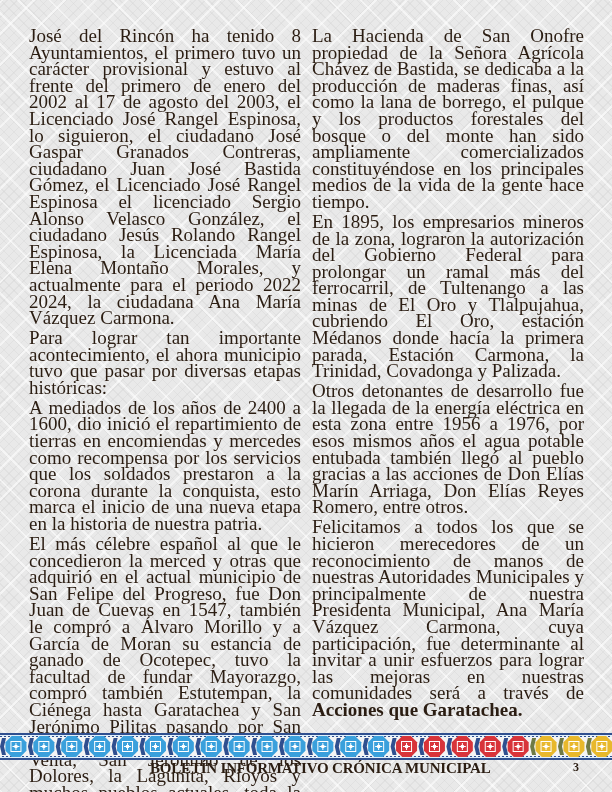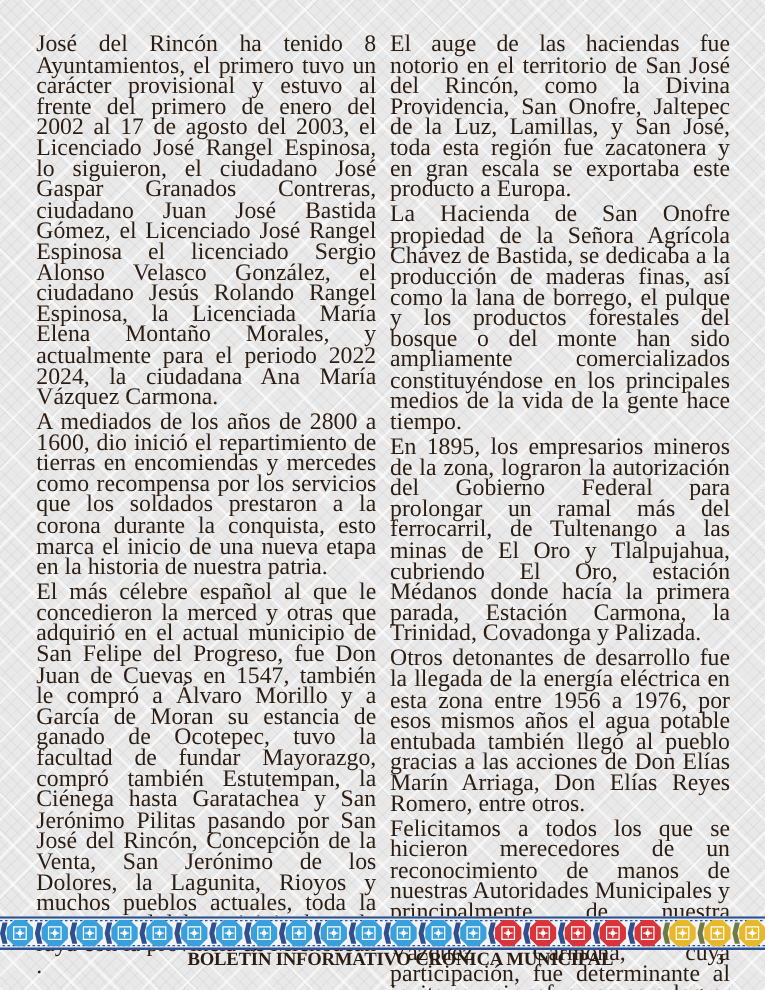--- a/index.html
+++ b/index.html
@@ -41,26 +41,26 @@
       position: absolute; left: 573px; top: 760px;
       font-family: "Liberation Serif", "DejaVu Serif", serif;
       font-weight: bold; font-size: 12px; color: #2b1d12;
     }
   </style>
 </head>
 <body>
 
 <div class="column col-left">
   <p>José del Rincón ha tenido 8 Ayuntamientos, el primero tuvo un carácter provisional y estuvo al frente del primero de enero del 2002 al 17 de agosto del 2003, el Licenciado José Rangel Espinosa, lo siguieron, el ciudadano José Gaspar Granados Contreras, ciudadano Juan José Bastida Gómez, el Licenciado José Rangel Espinosa el licenciado Sergio Alonso Velasco González, el ciudadano Jesús Rolando Rangel Espinosa, la Licenciada María Elena Montaño Morales, y actualmente para el periodo 2022 2024, la ciudadana Ana María Vázquez Carmona.</p>
-  <p>A mediados de los años de 2800 a 1600, dio inició el repartimiento de tierras en encomiendas y mercedes como recompensa por los servicios que los soldados prestaron a la corona durante la conquista, esto marca el inicio de una nueva etapa en la historia de nuestra patria.</p>
+  <p>Para lograr tan importante acontecimiento, el ahora municipio tuvo que pasar por diversas etapas históricas:</p>
+  <p>A mediados de los años de 2400 a 1600, dio inició el repartimiento de tierras en encomiendas y mercedes como recompensa por los servicios que los soldados prestaron a la corona durante la conquista, esto marca el inicio de una nueva etapa en la historia de nuestra patria.</p>
   <p>El más célebre español al que le concedieron la merced y otras que adquirió en el actual municipio de San Felipe del Progreso, fue Don Juan de Cuevas en 1547, también le compró a Álvaro Morillo y a García de Moran su estancia de ganado de Ocotepec, tuvo la facultad de fundar Mayorazgo, compró también Estutempan, la Ciénega hasta Garatachea y San Jerónimo Pilitas pasando por San José del Rincón, Concepción de la Venta, San Jerónimo de los Dolores, la Lagunita, Rioyos y muchos pueblos actuales, toda la parte central del municipio, hasta la raya con la provincia de Michoacán .</p>
 </div>
 
 <div class="column col-right">
-  <p>El auge de las haciendas fue notorio en el territorio de San José del Rincón, como la Divina Providencia, San Onofre, Jaltepec de la Luz, Lamillas, y San José, toda esta región fue zacatonera y en gran escala se exportaba este producto a Europa.</p>
   <p>La Hacienda de San Onofre propiedad de la Señora Agrícola Chávez de Bastida, se dedicaba a la producción de maderas finas, así como la lana de borrego, el pulque y los productos forestales del bosque o del monte han sido ampliamente comercializados constituyéndose en los principales medios de la vida de la gente hace tiempo.</p>
   <p>En 1895, los empresarios mineros de la zona, lograron la autorización del Gobierno Federal para prolongar un ramal más del ferrocarril, de Tultenango a las minas de El Oro y Tlalpujahua, cubriendo El Oro, estación Médanos donde hacía la primera parada, Estación Carmona, la Trinidad, Covadonga y Palizada.</p>
   <p>Otros detonantes de desarrollo fue la llegada de la energía eléctrica en esta zona entre 1956 a 1976, por esos mismos años el agua potable entubada también llegó al pueblo gracias a las acciones de Don Elías Marín Arriaga, Don Elías Reyes Romero, entre otros.</p>
   <p><span>Felicitamos a todos los que se hicieron merecedores de un reconocimiento de manos de nuestras Autoridades Municipales y principalmente de nuestra Presidenta Municipal, Ana María Vázquez Carmona, cuya participación, fue determinante al invitar a unir esfuerzos para lograr las mejoras en nuestras comunidades será a través de </span><strong>Acciones que Garatachea.</strong></p>
 </div>
 
 <div class="border-strip">
   <svg id="border-svg" width="612" height="27" viewBox="0 0 612 27" xmlns="http://www.w3.org/2000/svg">
       <rect x="0" y="0" width="612" height="2" fill="#2f4f8f"></rect>
       <rect x="0" y="2" width="612" height="2" fill="#dfeefa"></rect>

